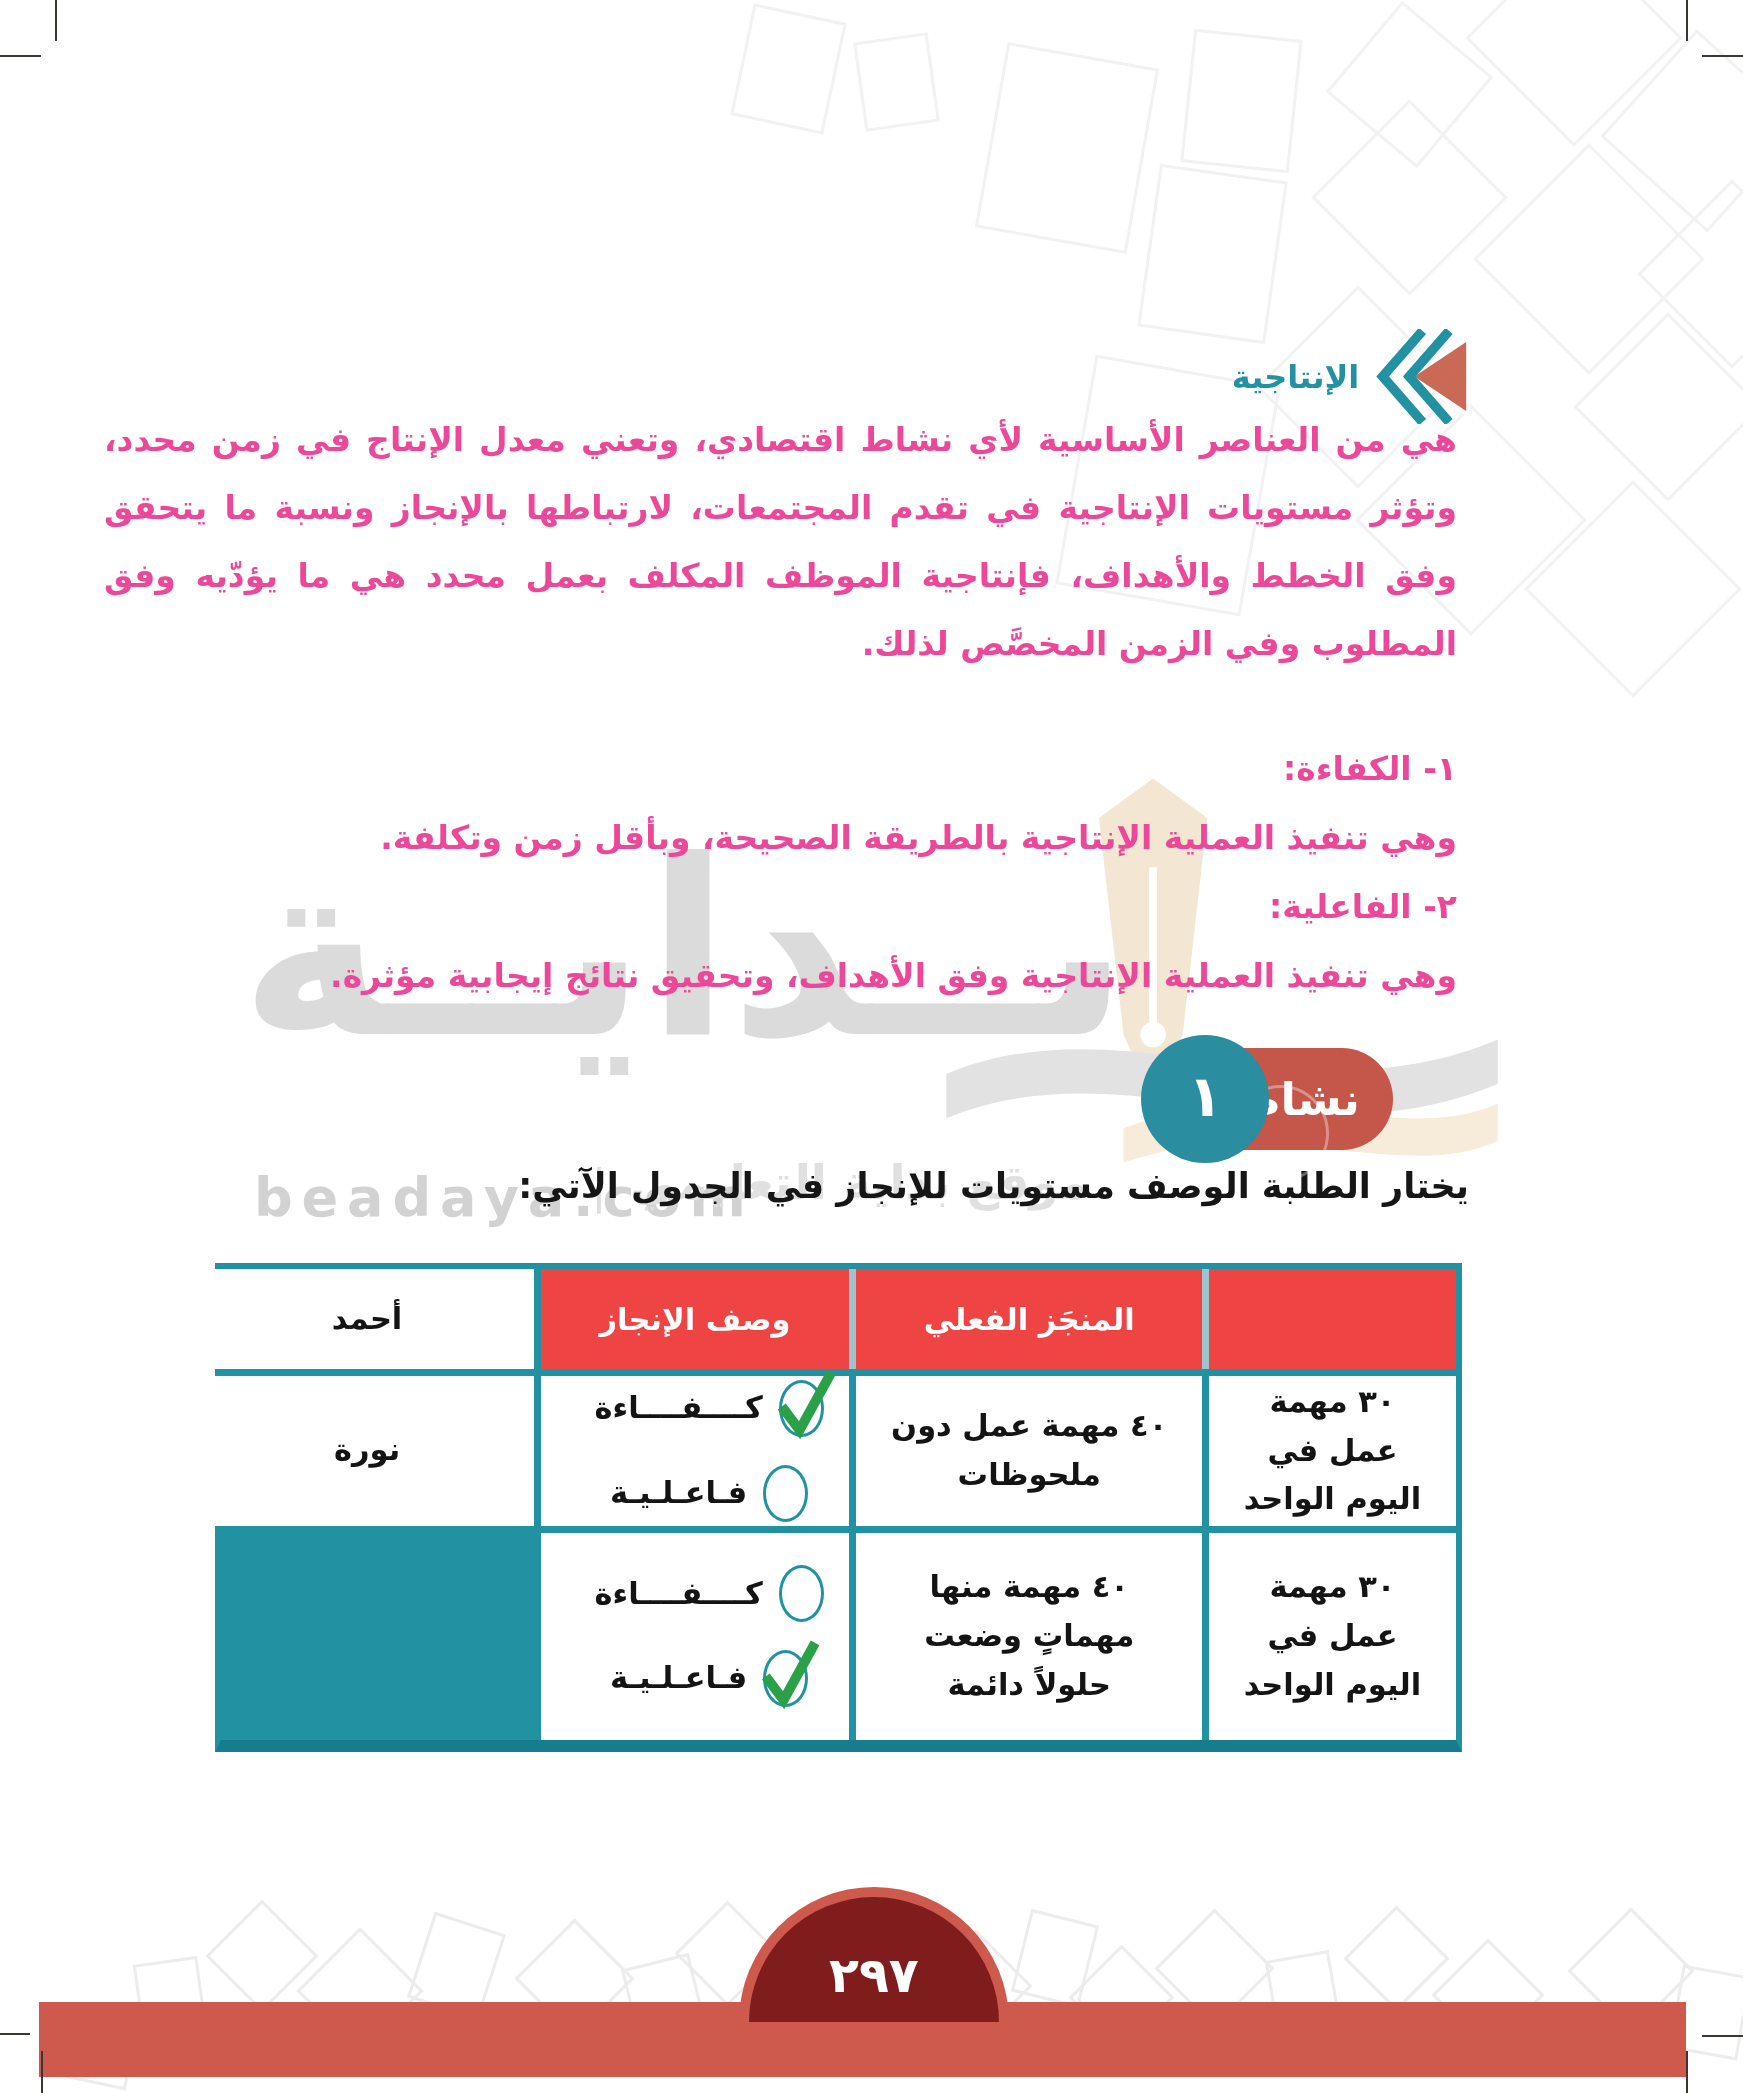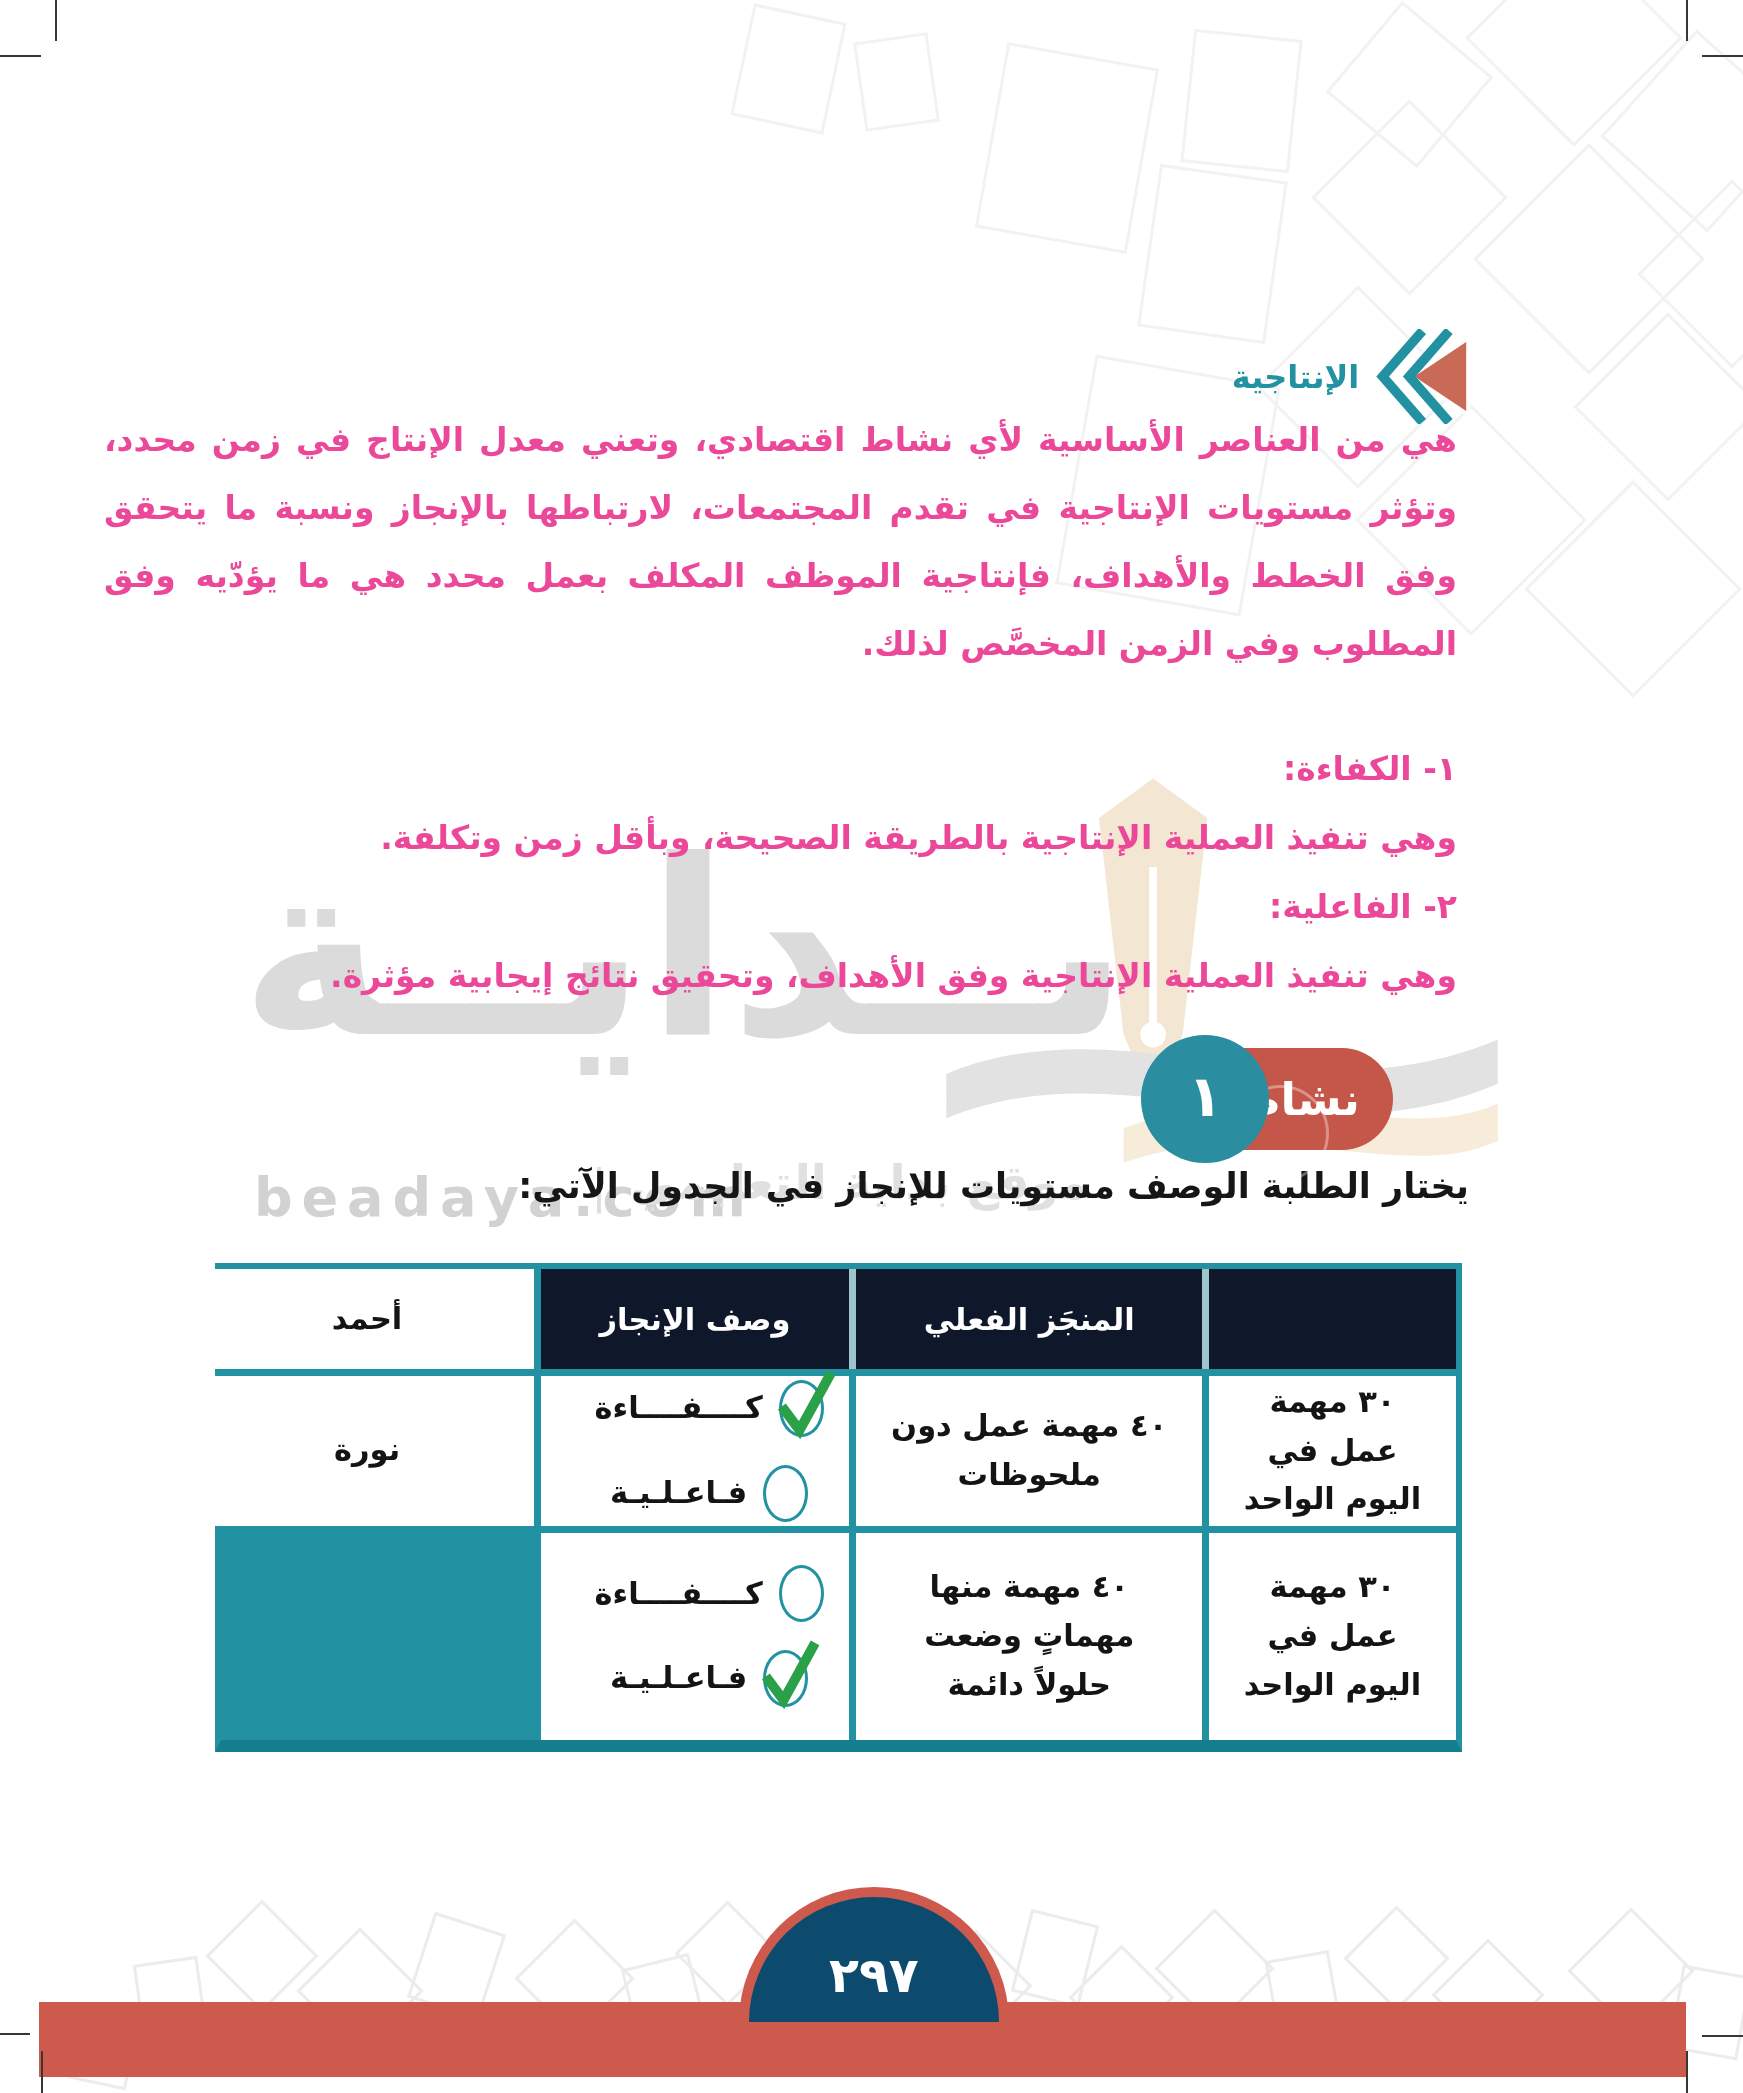--- a/index.html
+++ b/index.html
@@ -46,37 +46,37 @@
   .badge-num{color:#fff;font-size:57px;font-weight:bold;padding-bottom:5.9px;}
   .badge-label{position:absolute;right:33px;top:0;height:100%;display:flex;align-items:center;
        color:#fff;font-size:45px;font-weight:bold;direction:rtl;}
   .instruction{position:absolute;left:116px;top:1166px;width:1353px;direction:rtl;text-align:right;
        font-size:35px;font-weight:bold;color:#161616;z-index:5;}
   
   .tbl{position:absolute;left:215px;top:1263px;width:1247px;display:grid;
        grid-template-columns:20% 28% 25% 27%;grid-template-rows:100px 150px 207px;gap:6.9px;
        background:#2292a2;border:6.9px solid #2292a2;border-bottom:12.8px solid #157d8e;
        direction:rtl;z-index:5;box-sizing:border-box;}
-  .th{background:#0f172a;color:#fff;display:flex;align-items:center;justify-content:center;
+  .th{background:#ef4444;color:#fff;display:flex;align-items:center;justify-content:center;
        font-size:30.5px;font-weight:bold;position:relative;}
   .th .sep{position:absolute;inset-inline-start:-6.9px;top:0;width:6.9px;height:100%;background:#9ec4cc;}
   .td{background:#fff;display:flex;align-items:center;justify-content:center;text-align:center;
        font-size:30.5px;font-weight:bold;color:#141414;line-height:1.6;padding:5.9px 25.6px;box-sizing:border-box;}
   .opts{flex-direction:column;gap:27.6px;padding:5.9px 9.9px;}
   .opt{display:flex;align-items:center;gap:15.8px;direction:rtl;}
   .oval{position:relative;width:45px;height:57px;border:3.9px solid #2292a2;border-radius:50%;
        box-sizing:border-box;flex:0 0 auto;}
   .oval svg{position:absolute;left:-9.9px;top:-17.7px;width:65px;height:77px;overflow:visible;}
   .opt-label{white-space:nowrap;margin-left:28px;}
   
   .footer-bar{position:absolute;left:39px;top:2002px;width:1647px;height:75px;background:#cd5a4c;z-index:4;}
   .pgnum-outer{position:absolute;left:739px;top:1887px;width:270px;height:135px;
        border-radius:135px 135px 0 0;background:#cd5a4c;z-index:4;}
   .pgnum-inner{position:absolute;left:9.9px;top:9.9px;width:250px;height:125px;
-       border-radius:125px 125px 0 0;background:#0c4a6e;display:flex;align-items:flex-end;
+       border-radius:125px 125px 0 0;background:#7f1d1d;display:flex;align-items:flex-end;
        justify-content:center;}
   .pgnum{color:#fff;font-size:49px;font-weight:bold;padding-bottom:17.7px;}
 </style>
 </head>
 <body>
 
 <div class="page">
 
   <div class="crop" style="left:55px;top:0;width:2px;height:41px;"></div>
   <div class="crop" style="left:0;top:55px;width:41px;height:2px;"></div>

